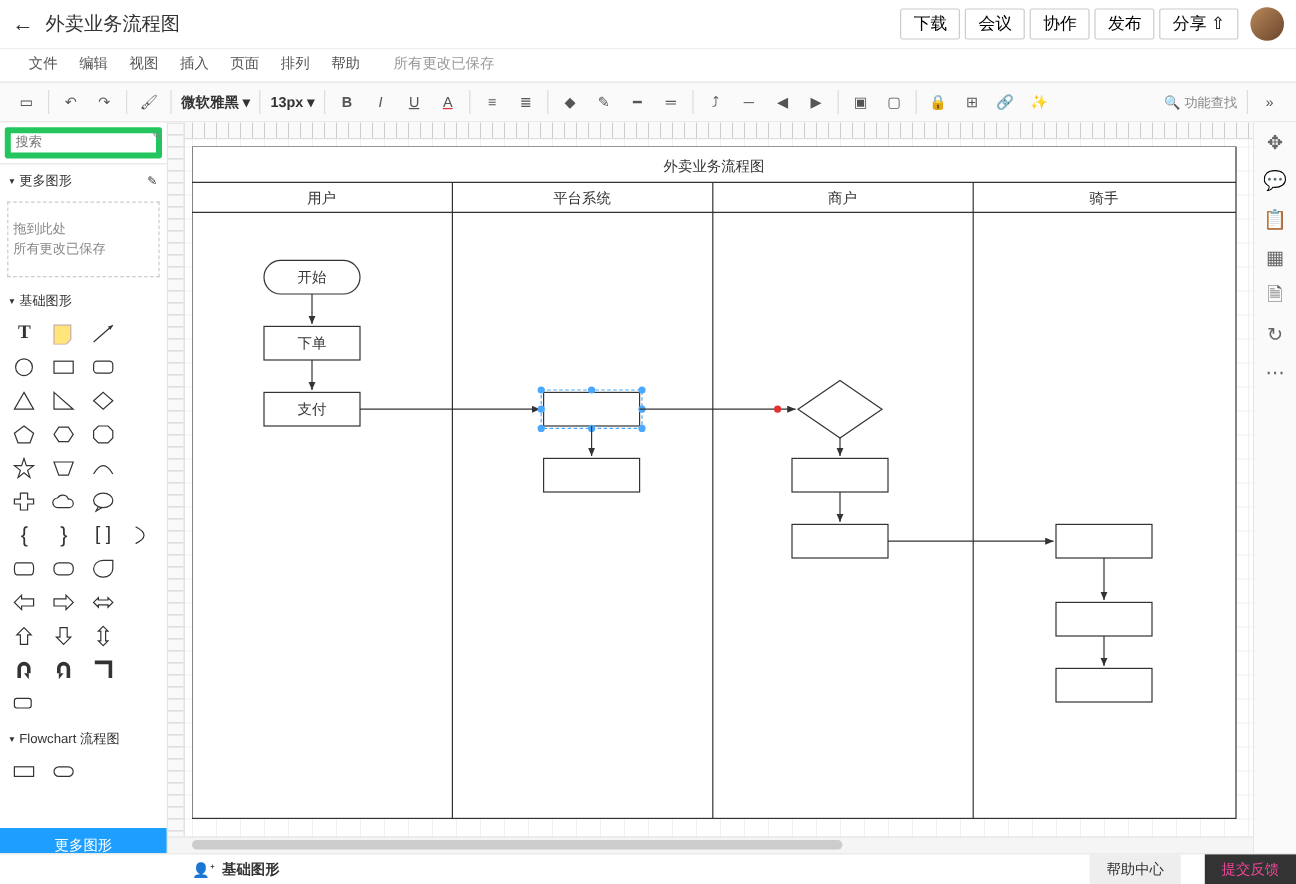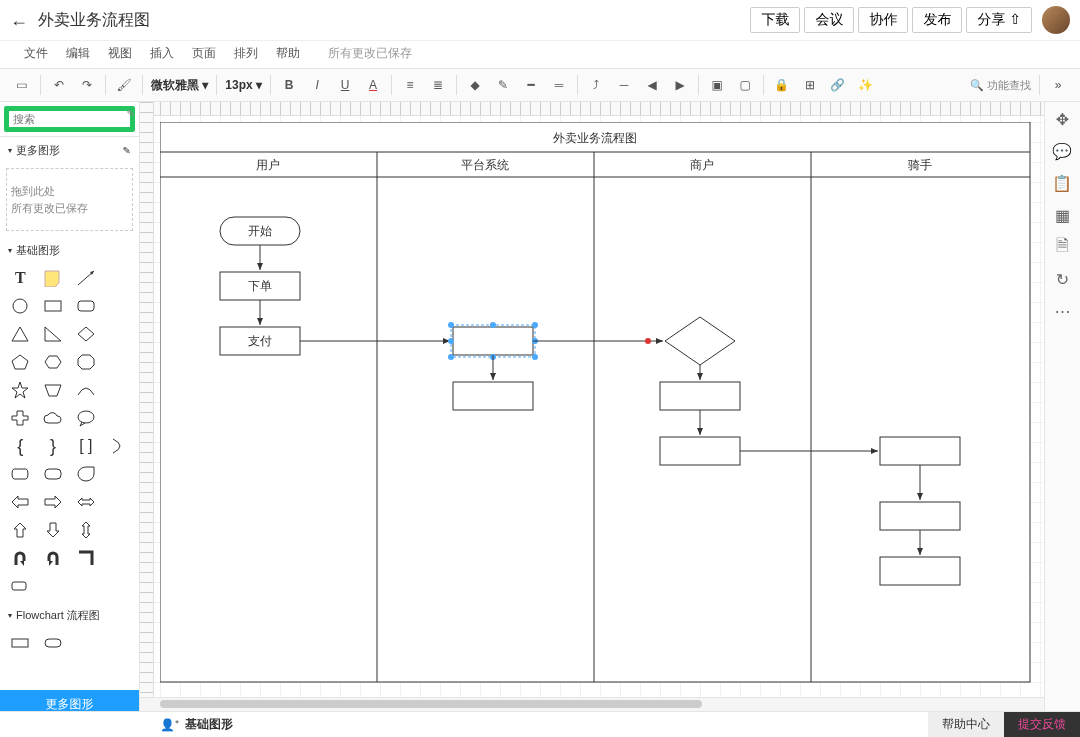--- a/index.html
+++ b/index.html
@@ -31,21 +31,21 @@
 .shape-cell svg { width: 20px; height: 18px; }
 .more-shapes-btn { background: #1e9fff; color: #fff; border: none; font-size: 12px; padding: 6px; margin-top: auto; cursor: pointer; }
 .canvas-wrap { flex: 1; position: relative; background: #fff; overflow: hidden; }
 .canvas-grid { position: absolute; inset: 0; background-image: linear-gradient(#f0f0f0 1px, transparent 1px), linear-gradient(90deg, #f0f0f0 1px, transparent 1px); background-size: 20px 20px; }
 .canvas-svg { position: absolute; left: 20px; top: 20px; }
 .rightbar { width: 36px; border-left: 1px solid #e5e5e5; background: #fafafa; display: flex; flex-direction: column; align-items: center; padding-top: 6px; gap: 10px; }
 .rightbar .ricon { width: 22px; height: 22px; display: flex; align-items: center; justify-content: center; cursor: pointer; color: #666; }
 .footer { position: absolute; bottom: 0; left: 0; right: 0; height: 26px; background: #fff; border-top: 1px solid #e5e5e5; display: flex; align-items: center; font-size: 12px; }
 .footer-link { margin-left: 160px; display: flex; align-items: center; gap: 6px; cursor: pointer; }
 .footer-spacer { flex: 1; }
-.footer-btn { padding: 0 14px; height: 26px; display: flex; align-items: center; cursor: pointer; }
+.footer-btn { padding: 0 14px; height: 26px; display: flex; align-items: center; cursor: pointer; margin-left: 20px; }
 .footer-btn.light { background: #eee; }
 .footer-btn.dark { background: #333; color: #ec4899; }
 .hscroll { position: absolute; bottom: 26px; left: 140px; right: 36px; height: 14px; background: #f5f5f5; border-top: 1px solid #e5e5e5; }
 .hscroll-thumb { position: absolute; left: 20px; width: 60%; top: 2px; height: 8px; background: #ccc; border-radius: 4px; }
 .editpen { position: absolute; right: 4px; top: 6px; font-size: 10px; color: #888; }
 .ruler-h { position: absolute; left: 0; right: 0; top: 0; height: 14px; background: #f9f9f9; border-bottom: 1px solid #ddd; background-image: linear-gradient(90deg,#ccc 1px, transparent 1px); background-size: 10px 100%; }
 .ruler-v { position: absolute; top: 0; bottom: 0; left: 0; width: 14px; background: #f9f9f9; border-right: 1px solid #ddd; background-image: linear-gradient(#ccc 1px, transparent 1px); background-size: 100% 10px; }
 svg text { font-size: 12px; fill: #333; text-anchor: middle; dominant-baseline: middle; }
 </style>
 </head>

